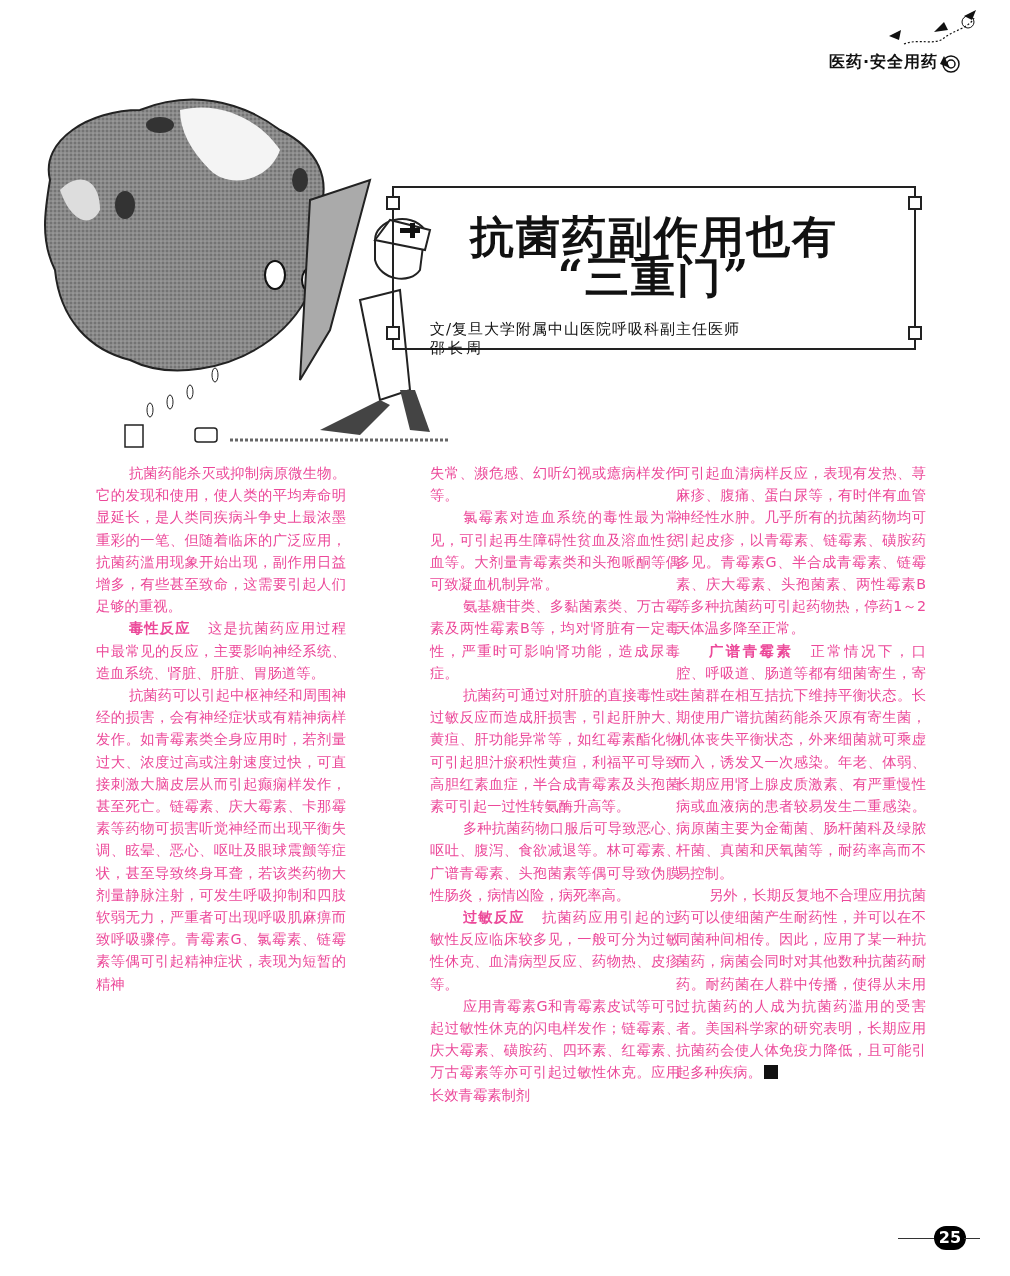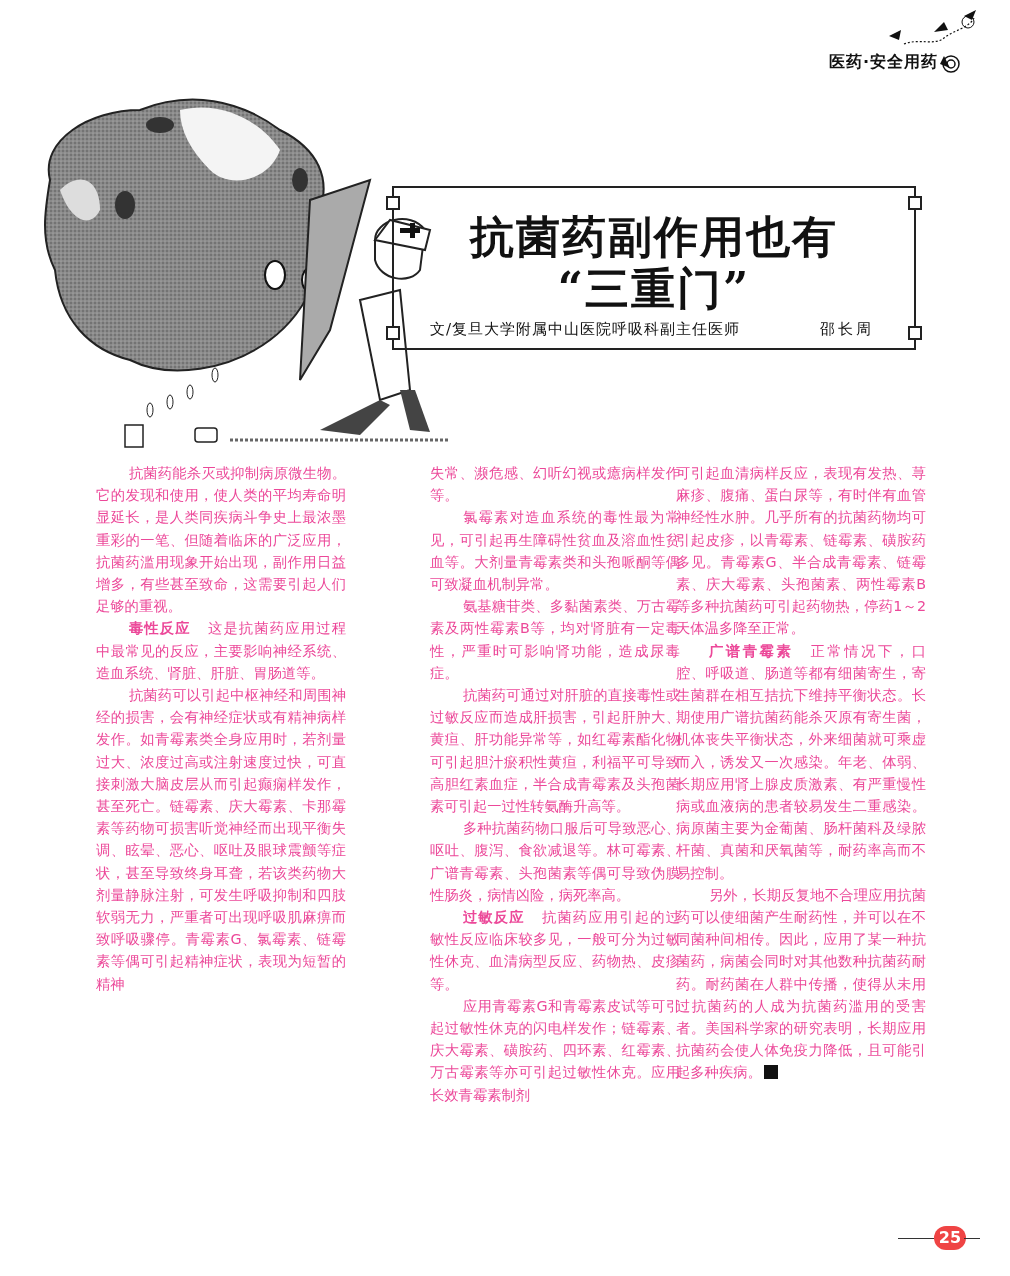--- a/index.html
+++ b/index.html
@@ -29,26 +29,26 @@
   }
   .title-frame .c-tl { left: -8px; top: 8px; }
   .title-frame .c-tr { right: -8px; top: 8px; }
   .title-frame .c-bl { left: -8px; bottom: 8px; }
   .title-frame .c-br { right: -8px; bottom: 8px; }
   .title-line1 {
     position: absolute; left: 0; right: 0; top: 10px; text-align: center;
     font-size: 44px; font-weight: bold; letter-spacing: 2px; color: #111; margin-top: 10px;
   }
   .title-line2 {
-    position: absolute; left: 0; right: 0; top: 72px; text-align: center;
+    position: absolute; left: 0; right: 0; top: 60px; text-align: center;
     font-size: 44px; font-weight: bold; letter-spacing: 2px; color: #111;
   }
   .byline {
     position: absolute; left: 36px; right: 20px; top: 132px;
-    font-size: 15px; color: #111; letter-spacing: 1px; display: flex; justify-content: space-between;
+    font-size: 15px; color: #111; letter-spacing: 1px; display: flex; justify-content: flex-start; flex-direction: column;
   }
   .byline .author { padding-right: 20px; letter-spacing: 3px; }
 
   .columns {
     position: absolute; top: 462px; left: 96px; width: 852px; height: 750px;
   }
   .col {
     position: absolute; top: 0; width: 250px;
     font-family: "DejaVu Sans", "Liberation Sans", sans-serif;
     font-size: 14.3px; line-height: 22.2px; color: #ec4899; text-align: justify;
@@ -61,21 +61,21 @@
   .col .kw { font-weight: bold; margin-right: 1.2em; }
   .end-mark {
     display: inline-block; width: 14px; height: 14px; background: #111; vertical-align: -2px; margin-left: 2px;
   }
 
   .page-num-wrap { position: absolute; left: 898px; top: 1226px; width: 84px; height: 26px; }
   .page-num-wrap .rule-left { position: absolute; left: 0; top: 12px; width: 36px; height: 1px; background: #333; }
   .page-num-wrap .rule-right { position: absolute; left: 66px; top: 12px; width: 16px; height: 1px; background: #333; }
   .page-num {
     position: absolute; left: 36px; top: 0; width: 32px; height: 24px; border-radius: 12px;
-    background: #ef4444; color: #fff; text-align: center; line-height: 24px;
+    background: #000000; color: #fff; text-align: center; line-height: 24px;
     font-family: "DejaVu Sans", "Liberation Sans", sans-serif; font-weight: bold; font-size: 16px;
   }
 </style>
 </head>
 <body>
 
 <div class="section-header">
   <svg width="200" height="72" viewBox="0 0 200 72">
     <path d="M120 36 C135 30 150 38 160 30 C170 22 185 20 190 10" fill="none" stroke="#111" stroke-width="1.2" stroke-dasharray="2 2"></path>
     <path d="M150 24 l10 -10 l4 8 z" fill="#111"></path>

